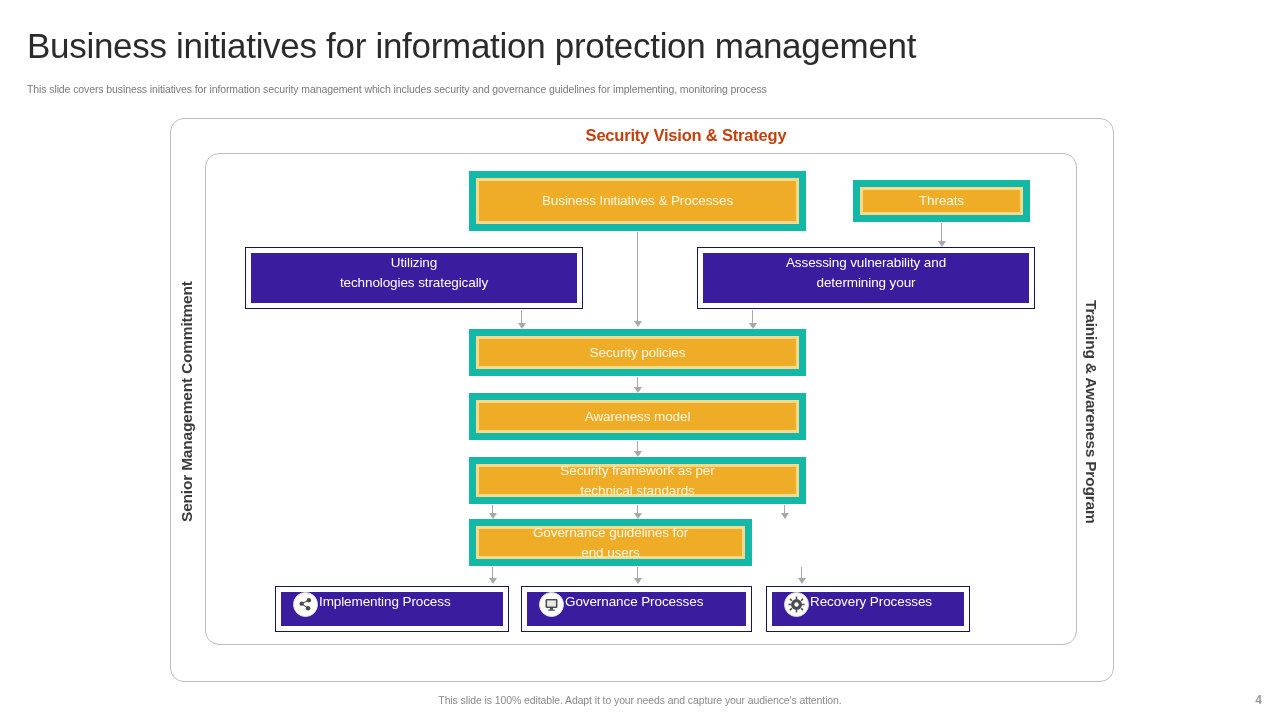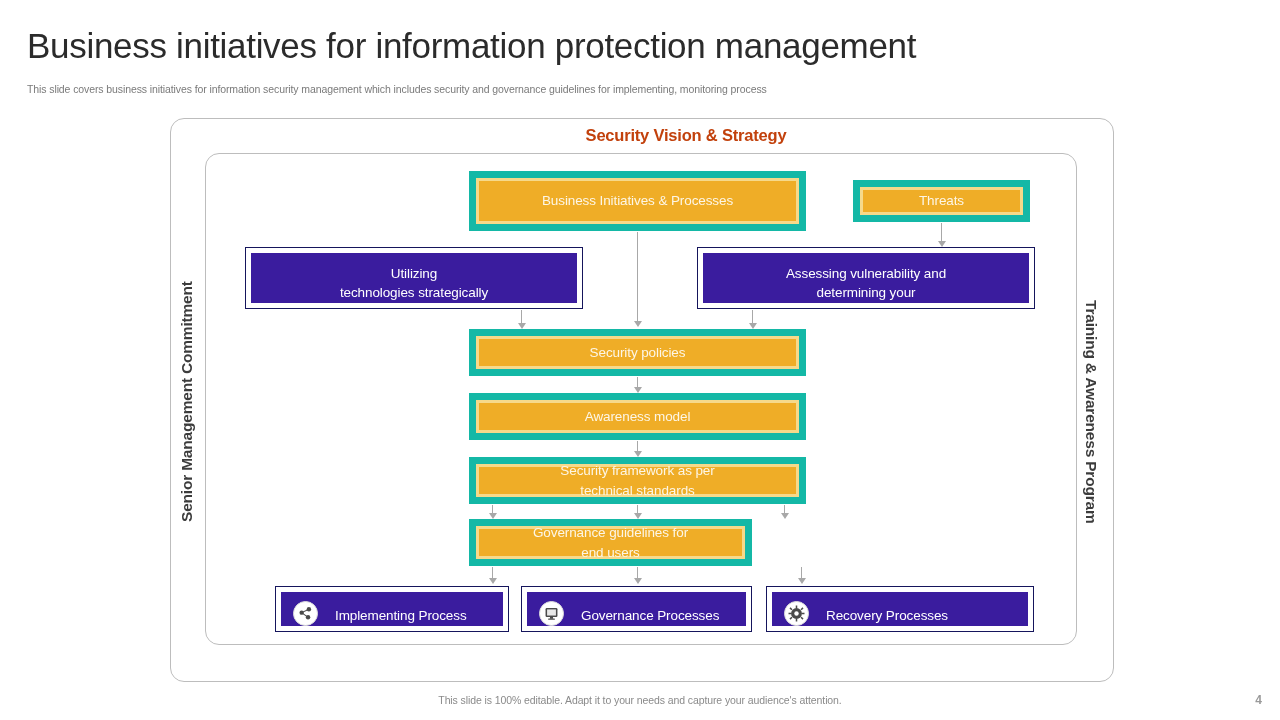--- a/index.html
+++ b/index.html
@@ -131,34 +131,34 @@
   .node-purple {
     background: #ffffff;
     border: 1.2px solid #15155c;
     padding: 5px;
   }
   .node-purple .node-fill {
     width: 100%;
     height: 100%;
     background: #3a1c9e;
     display: flex;
-    align-items: flex-end;
+    align-items: flex-start;
     justify-content: center;
     text-align: center;
     color: #ffffff;
     font-size: 13.5px;
     line-height: 1.45;
     letter-spacing: -0.1px;
   }
 
   
   .node-purple.with-icon .node-fill {
     justify-content: flex-start;
     padding-left: 12px;
-    gap: 17px;
+    gap: 1px;
   }
   .icon-circle {
     flex: 0 0 auto;
     width: 25px;
     height: 25px;
     border-radius: 50%;
     background: #ffffff;
     border: 1.5px solid #dcdcdc;
     display: flex;
     align-items: center;
@@ -350,21 +350,21 @@
         <rect x="3" y="3.5" width="14" height="10.5" rx="1.4" fill="#4a4a4a"></rect>
         <rect x="4.8" y="5.2" width="10.4" height="7.2" fill="#e8e8e8"></rect>
         <rect x="8.2" y="14" width="3.6" height="2.2" fill="#4a4a4a"></rect>
         <rect x="6" y="16" width="8" height="1.4" rx="0.7" fill="#4a4a4a"></rect>
       </svg>
     </span>
     <span class="icon-label">Governance Processes</span>
   </div>
 </div>
 
-<div class="node node-purple with-icon" style="left:766px; top:586px; width:268px; height:46px;">
+<div class="node node-purple with-icon" style="left:766px; top:586px; width:204px; height:46px;">
   <div class="node-fill">
     <span class="icon-circle">
       <svg width="17" height="17" viewBox="0 0 20 20">
         <g fill="#4a4a4a">
           <circle cx="10" cy="10" r="6.4"></circle>
           <rect x="9.1" y="0.6" width="1.8" height="3.2"></rect>
           <rect x="9.1" y="16.2" width="1.8" height="3.2"></rect>
           <rect x="0.6" y="9.1" width="3.2" height="1.8"></rect>
           <rect x="16.2" y="9.1" width="3.2" height="1.8"></rect>
           <rect x="2.6" y="2.9" width="1.8" height="3.2" transform="rotate(-45 3.5 4.5)"></rect>

